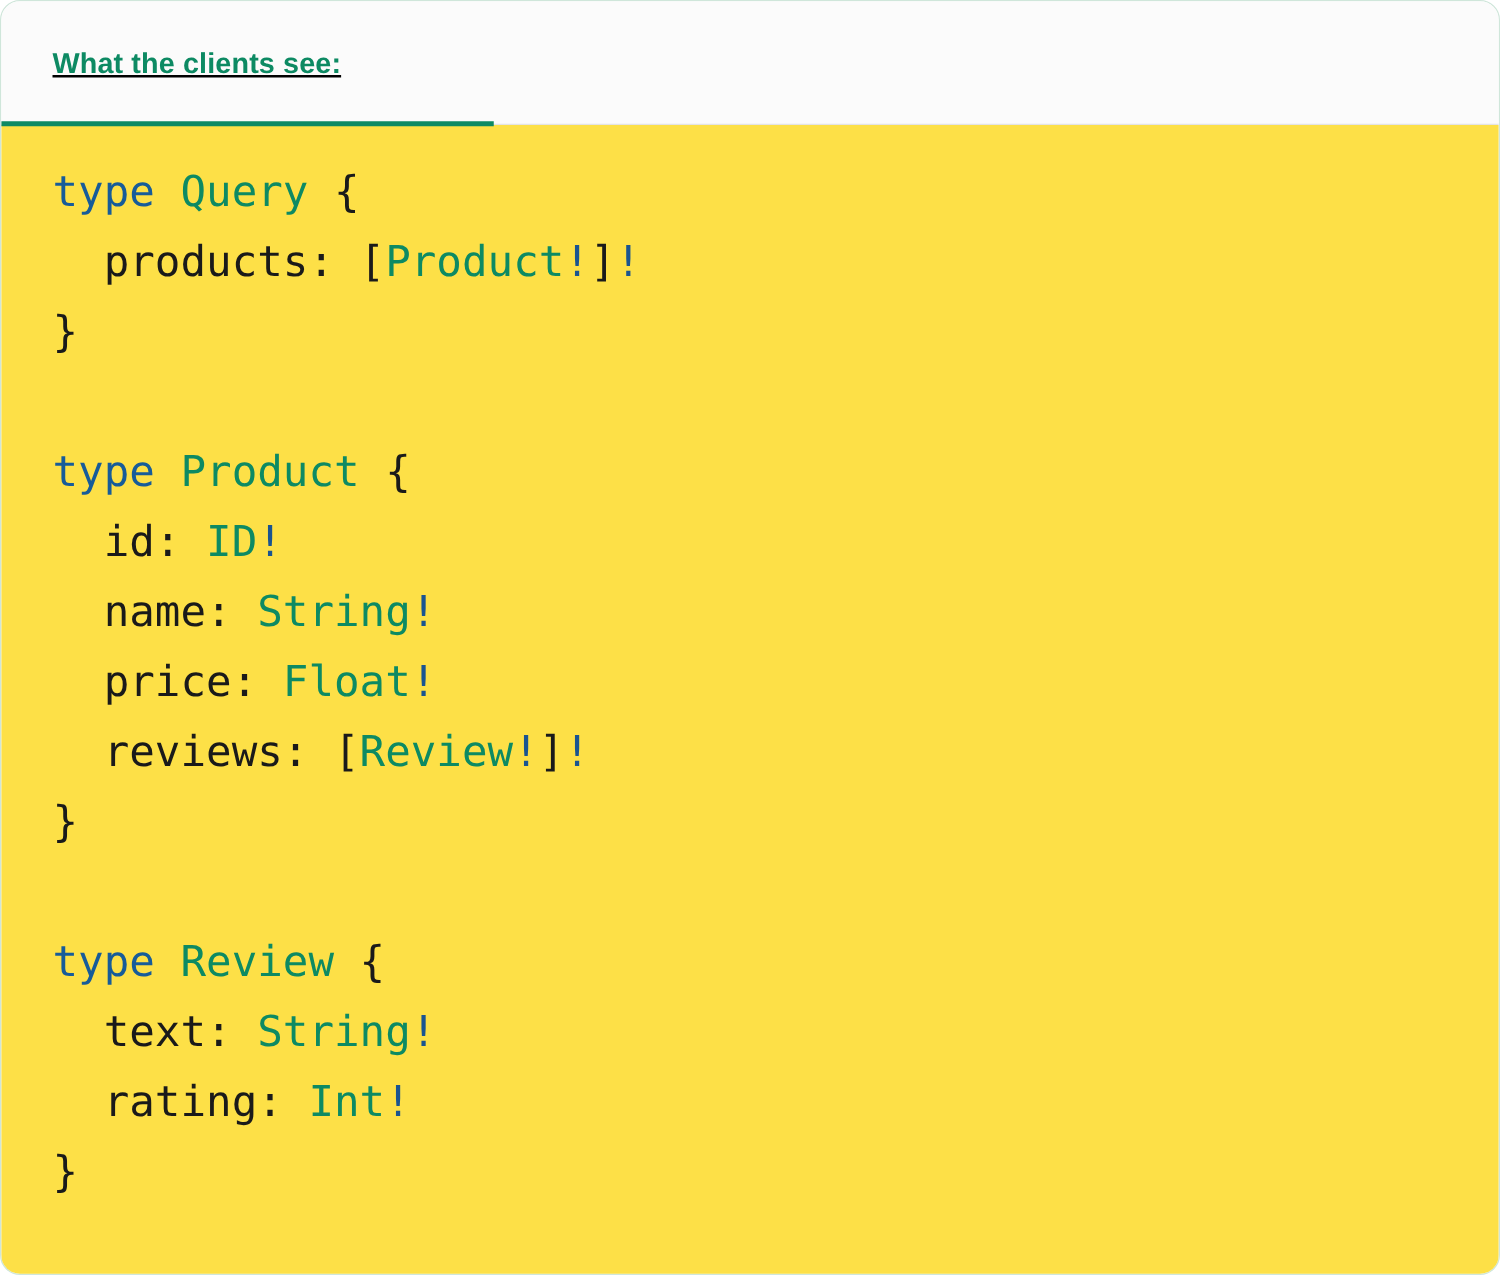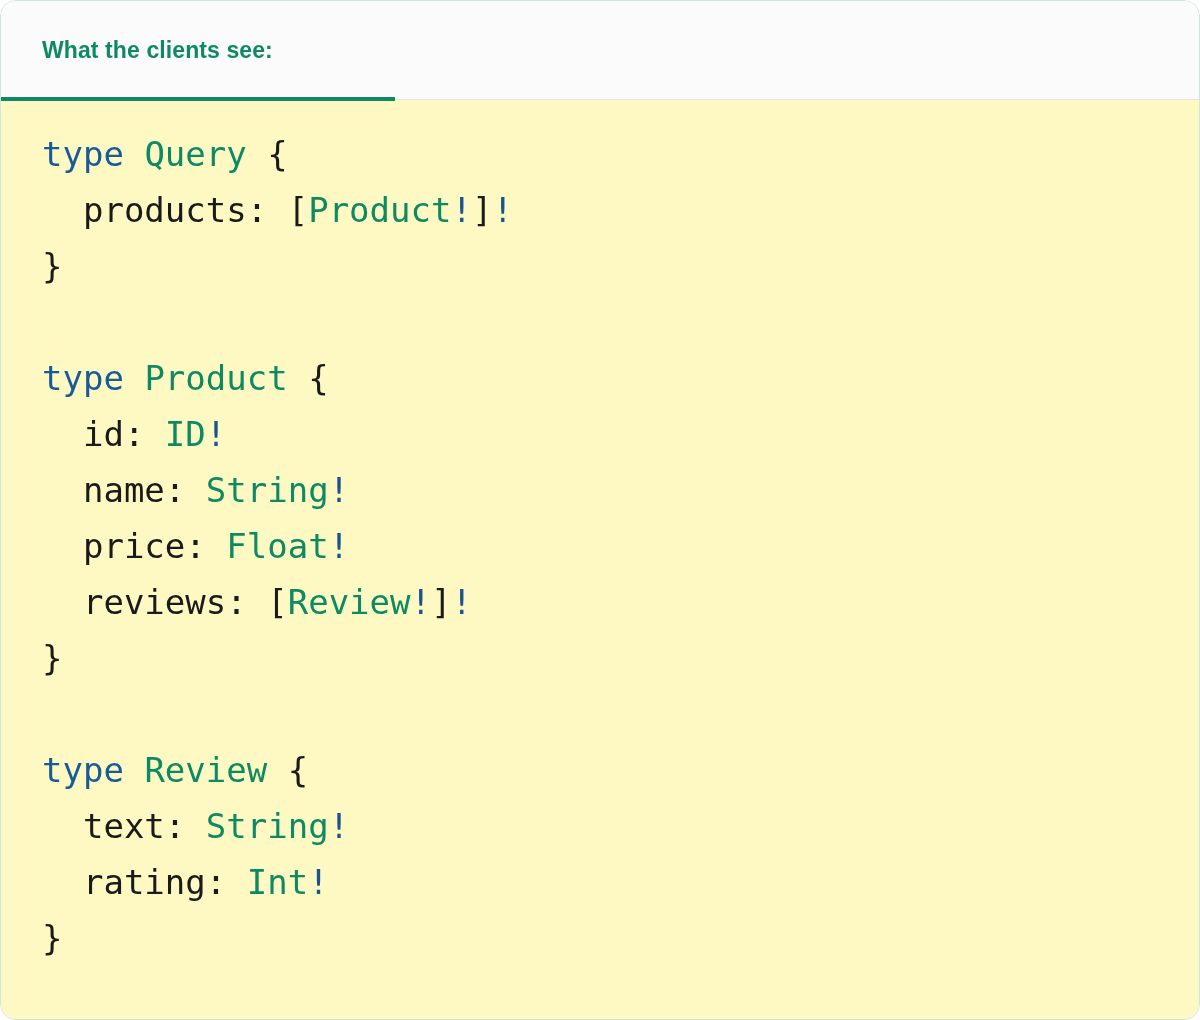--- a/index.html
+++ b/index.html
@@ -41,20 +41,21 @@
     box-sizing: border-box;
     height: 99px;
     width: 394px;
     display: flex;
     align-items: center;
     padding-left: 41px;
     background: transparent;
     border: none;
     cursor: pointer;
     font-family: "Liberation Sans", sans-serif;
+    text-decoration: underline;
   }
   .tab-label {
     font-size: 23px;
     font-weight: 600;
     letter-spacing: 0.1px;
     color: #0d8a63;
     white-space: nowrap;
     line-height: 1;
   }
   .tab-underline {
@@ -62,21 +63,21 @@
     left: 0;
     bottom: -1px;
     width: 394px;
     height: 4px;
     background: #0d8a63;
   }
 
   
   .code-area {
     box-sizing: border-box;
-    background: #fef9c3;
+    background: #fde047;
     padding: 26px 41px 0 41px;
     height: 920px;
     overflow: hidden;
   }
   .code-block {
     margin: 0;
     font-family: "DejaVu Sans Mono", monospace;
     font-size: 34px;
     line-height: 56px;
     color: #1a1a1a;

